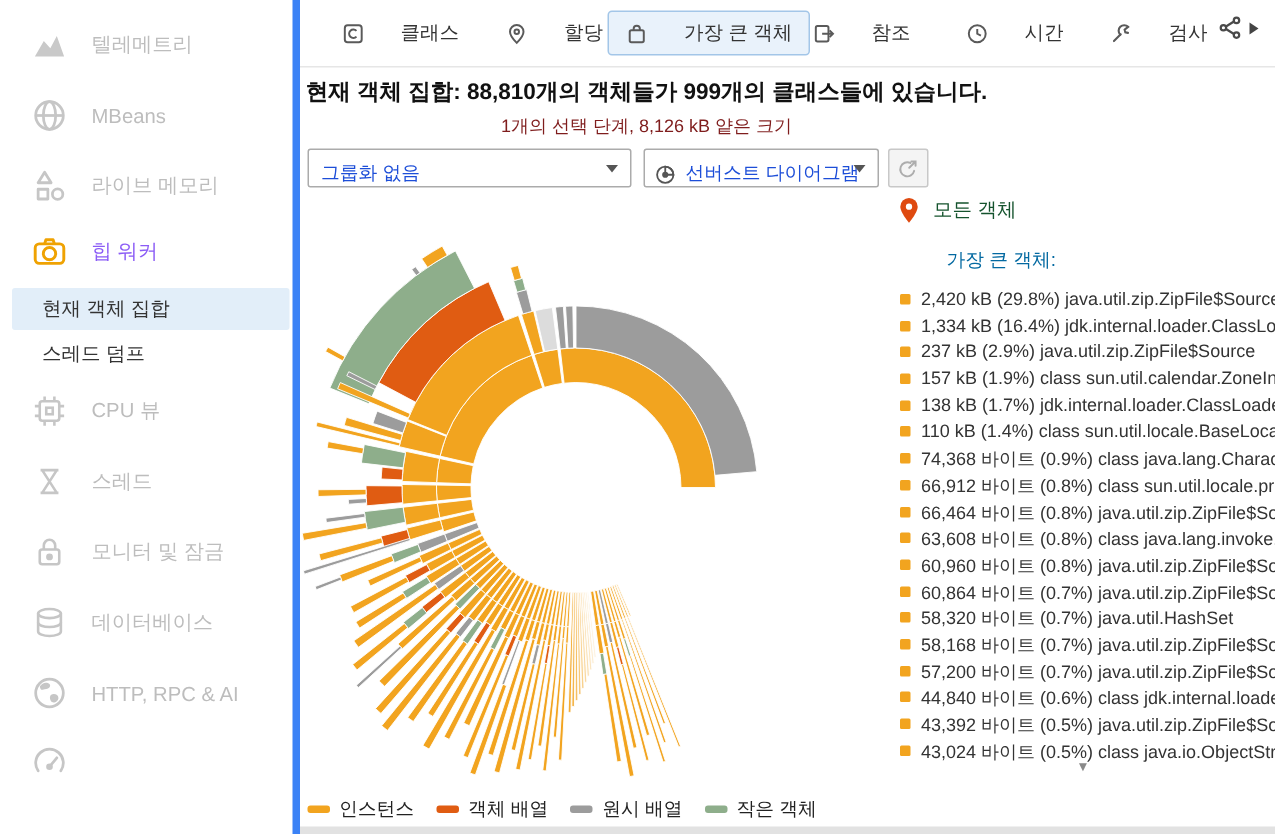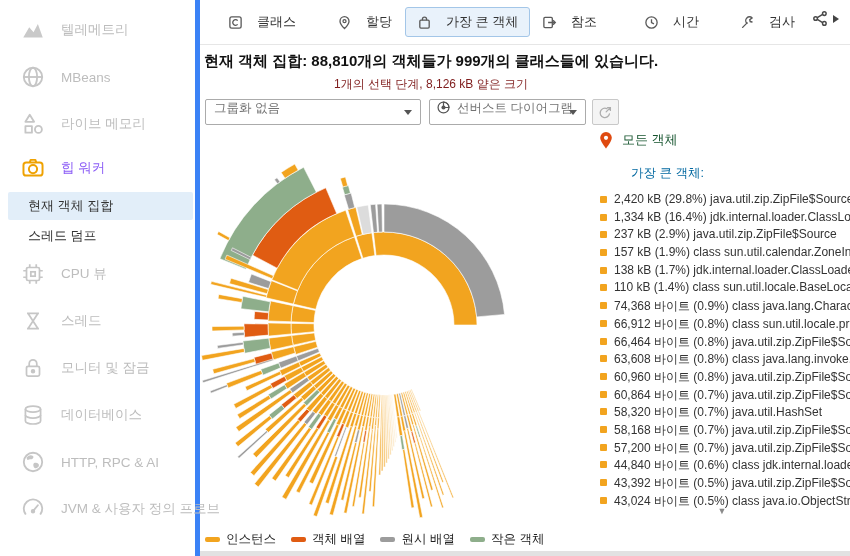--- a/index.html
+++ b/index.html
@@ -9,29 +9,29 @@
   
   .sidebar{position:absolute;left:0;top:0;width:200px;height:556px;background:#fff;border-right:5px solid #3b82f6;box-sizing:border-box}
   .side-row{position:absolute;left:0;width:199px;height:36px;display:flex;align-items:center;padding-left:20px;box-sizing:border-box;cursor:pointer}
   .side-row .ic{width:26px;height:26px;flex:none;margin-right:15px}
   .side-row .lbl{font-size:13.5px;color:#BDBDBD;white-space:nowrap}
   .side-row.active .lbl{color:#8b5cf6}
   .sub-row{position:absolute;left:8px;width:185px;height:28px;line-height:28px;padding-left:20px;box-sizing:border-box;font-size:13px;color:#333;border-radius:2px;cursor:pointer;white-space:nowrap}
   .sub-row.selected{background:#E2EEF9}
   
   .topbar{position:absolute;left:200px;top:0;right:0;height:45px;border-bottom:1px solid #E6E6E6;background:#fff;box-sizing:border-box}
-  .tab{position:absolute;top:7px;height:30px;display:flex;align-items:center;gap:14px;font-size:13px;color:#333;padding:0 11px;border-radius:3px;border:1px solid transparent;box-sizing:border-box;cursor:pointer;white-space:nowrap}
+  .tab{position:absolute;top:7px;height:30px;display:flex;align-items:center;gap:24px;font-size:13px;color:#333;padding:0 11px;border-radius:3px;border:1px solid transparent;box-sizing:border-box;cursor:pointer;white-space:nowrap}
   .tab.active{background:#E9F2FB;border-color:#A3C6E8}
   .overflow-btn{position:absolute;top:10px;left:612px;display:flex;align-items:center;gap:4px;cursor:pointer}
   .caret-right{width:0;height:0;border-top:4px solid transparent;border-bottom:4px solid transparent;border-left:6px solid #444}
   
   .hdr-title{position:absolute;left:200px;top:52px;width:462px;text-align:center;font-size:15px;font-weight:bold;color:#111;white-space:nowrap}
   .hdr-sub{position:absolute;left:200px;top:76px;width:462px;text-align:center;font-size:12px;color:#7f1d1d;white-space:nowrap}
   
-  .dd{position:absolute;top:99px;height:26px;border:1px solid #ABABAB;border-radius:2px;background:#fff;font-size:12.5px;color:#737373;display:flex;align-items:flex-start;box-sizing:border-box;cursor:pointer}
+  .dd{position:absolute;top:99px;height:26px;border:1px solid #ABABAB;border-radius:2px;background:#fff;font-size:12.5px;color:#1d4ed8;display:flex;align-items:flex-end;box-sizing:border-box;cursor:pointer}
   .dd .ddlbl{white-space:nowrap}
   .dd .caret{width:0;height:0;border-left:4px solid transparent;border-right:4px solid transparent;border-top:5px solid #555;position:absolute;right:8px;top:10px}
   .dd1{left:205px;width:216px;padding-left:8px}
   .dd2{left:429px;width:157px;padding-left:6px;gap:6px}
   .exp-btn{position:absolute;left:592px;top:99px;width:27px;height:26px;background:#F4F4F4;border:1px solid #C8C8C8;border-radius:2px;display:flex;align-items:center;justify-content:center;box-sizing:border-box;cursor:default}
   
   .pin-row{position:absolute;left:599px;top:131px;display:flex;align-items:center;gap:9px;font-size:13px;color:#14532d;cursor:pointer}
   .bo-head{position:absolute;left:631px;top:165px;font-size:12.5px;color:#0369a1}
   #biglist{position:absolute;left:600px;top:192px;width:250px;overflow:hidden}
   .obj-row{display:flex;align-items:flex-start;height:17.7px;white-space:nowrap;overflow:hidden;cursor:pointer}
@@ -122,21 +122,20 @@
         <path d="M6 8 c1.5 -2.5 4.5 -3 6 -1.5 c1 1 0 3 -2 3 c-2.5 0 -3 2 -4 -1.5 Z M13 13 c2 -1 4.5 0 4.5 2 c0 1.8 -2.5 3.5 -4 2.5 c-1.2 -0.8 -1.8 -3.5 -0.5 -4.5 Z" fill="#C6C6C6"></path>
       </svg>
     <span class="lbl">HTTP, RPC &amp; AI</span>
   </div>
   <div class="side-row" style="top:491px">
     <svg class="ic" viewBox="0 0 24 24" fill="none" stroke="#C6C6C6" stroke-width="1.7" stroke-linecap="round">
         <path d="M5 16.5 A8.5 8.5 0 1 1 19 16.5"></path>
         <path d="M12 14 L16.5 8.5"></path>
         <circle cx="12" cy="14" r="1.2" fill="#C6C6C6"></circle>
       </svg>
-    <span class="lbl">JVM &amp; 사용자 정의 프로브</span>
   </div>
 </div>
 
 <div class="topbar">
   <div class="tab" style="left:16px">
     <svg width="15" height="15" viewBox="0 0 16 16" fill="none" stroke="#5A5A5A" stroke-width="1.4">
         <rect x="2" y="2" width="12" height="12" rx="2"></rect>
         <path d="M10.3 6 A3 3 0 1 0 10.3 10"></path>
       </svg>
     <span>클래스</span>

